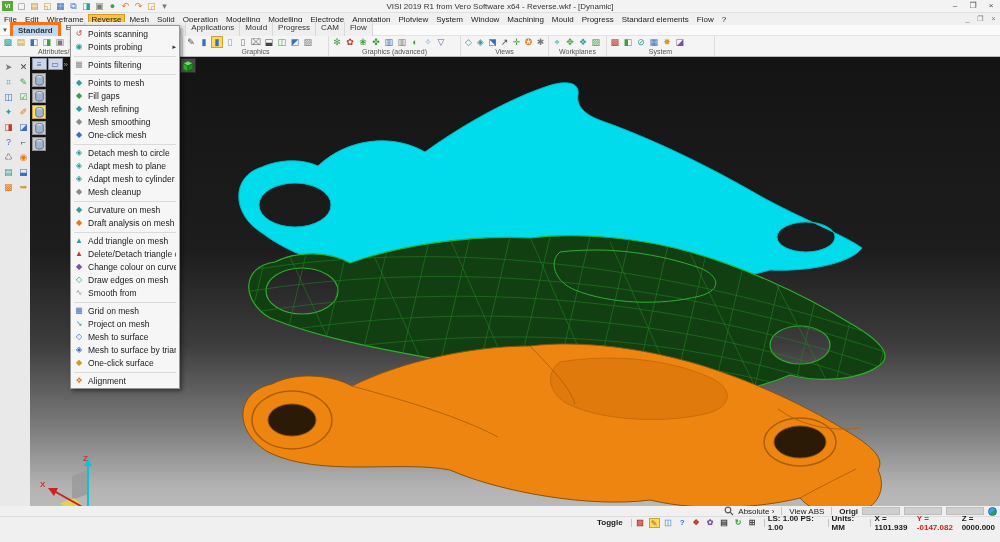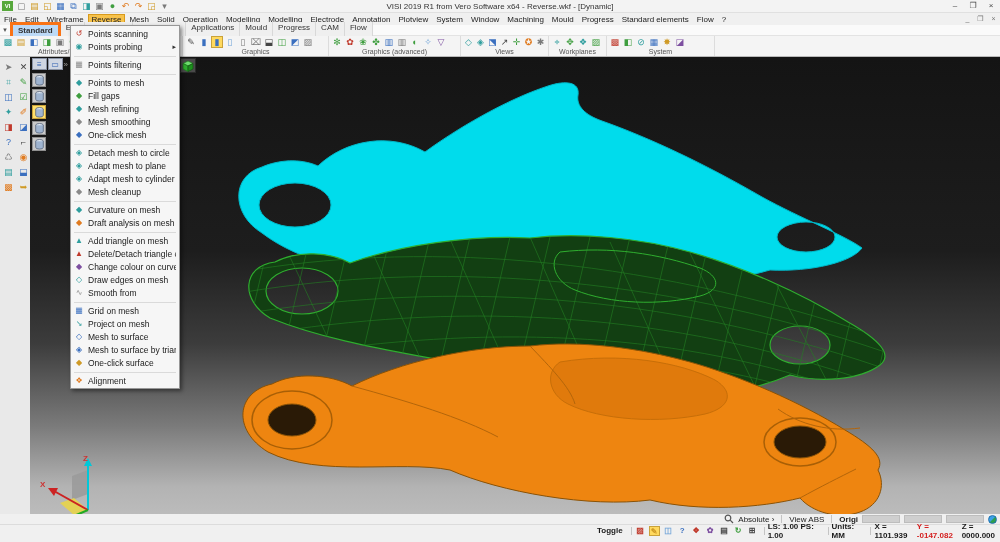--- a/index.html
+++ b/index.html
@@ -75,21 +75,21 @@
   .mi-icon { width:12px; text-align:center; font-size:8px; margin-right:3px; flex:none; }
   .mi-label { flex:1; white-space:nowrap; overflow:hidden; }
   .mi-arrow { font-size:7px; color:#333; }
   .menu-item.sep { height:3px; padding:0; }
   .menu-item.sep { border-bottom:1px solid #dadada; margin:1px 3px 1px 3px; }
   .i-red .mi-icon{color:#c0392b} .i-teal .mi-icon{color:#2f9e9e} .i-green .mi-icon{color:#3f9e3f}
   .i-gray .mi-icon{color:#8a8a8a} .i-blue .mi-icon{color:#3a6fbf} .i-orange .mi-icon{color:#e07b20}
   .i-purple .mi-icon{color:#7d4fa0} .i-yellow .mi-icon{color:#cf9a26}
 
   
-  .statusbar { position:absolute; left:0; bottom:0; width:1000px; height:28px; background:#f0f0f0; }
+  .statusbar { position:absolute; left:0; bottom:0; width:1000px; height:36px; background:#f0f0f0; }
   .sb-row1 { height:11px; display:flex; align-items:center; justify-content:flex-end;
     border-bottom:1px solid #dcdcdc; padding-right:3px; gap:4px; font-size:8px; }
   .sb-row2 { height:11px; display:flex; align-items:center; font-size:8px;font-weight:bold; }
   .sb-sep { width:1px; height:8px; background:#c4c4c4; margin:0 3px; flex:none; }
   .sb-box { width:38px; height:8px; background:#cfcfcf; border:1px solid #bdbdbd; flex:none; }
   .globe { width:9px; height:9px; border-radius:50%; flex:none;
     background:linear-gradient(135deg,#3aa0e8 45%, #2e9e4e 55%); border:1px solid #1c6fae; }
   .st-icon { width:11px; height:10px; font-size:8px; line-height:10px; text-align:center; flex:none; }
   .coord-y { color:#d42020; }
   .bold { font-weight:bold; }

